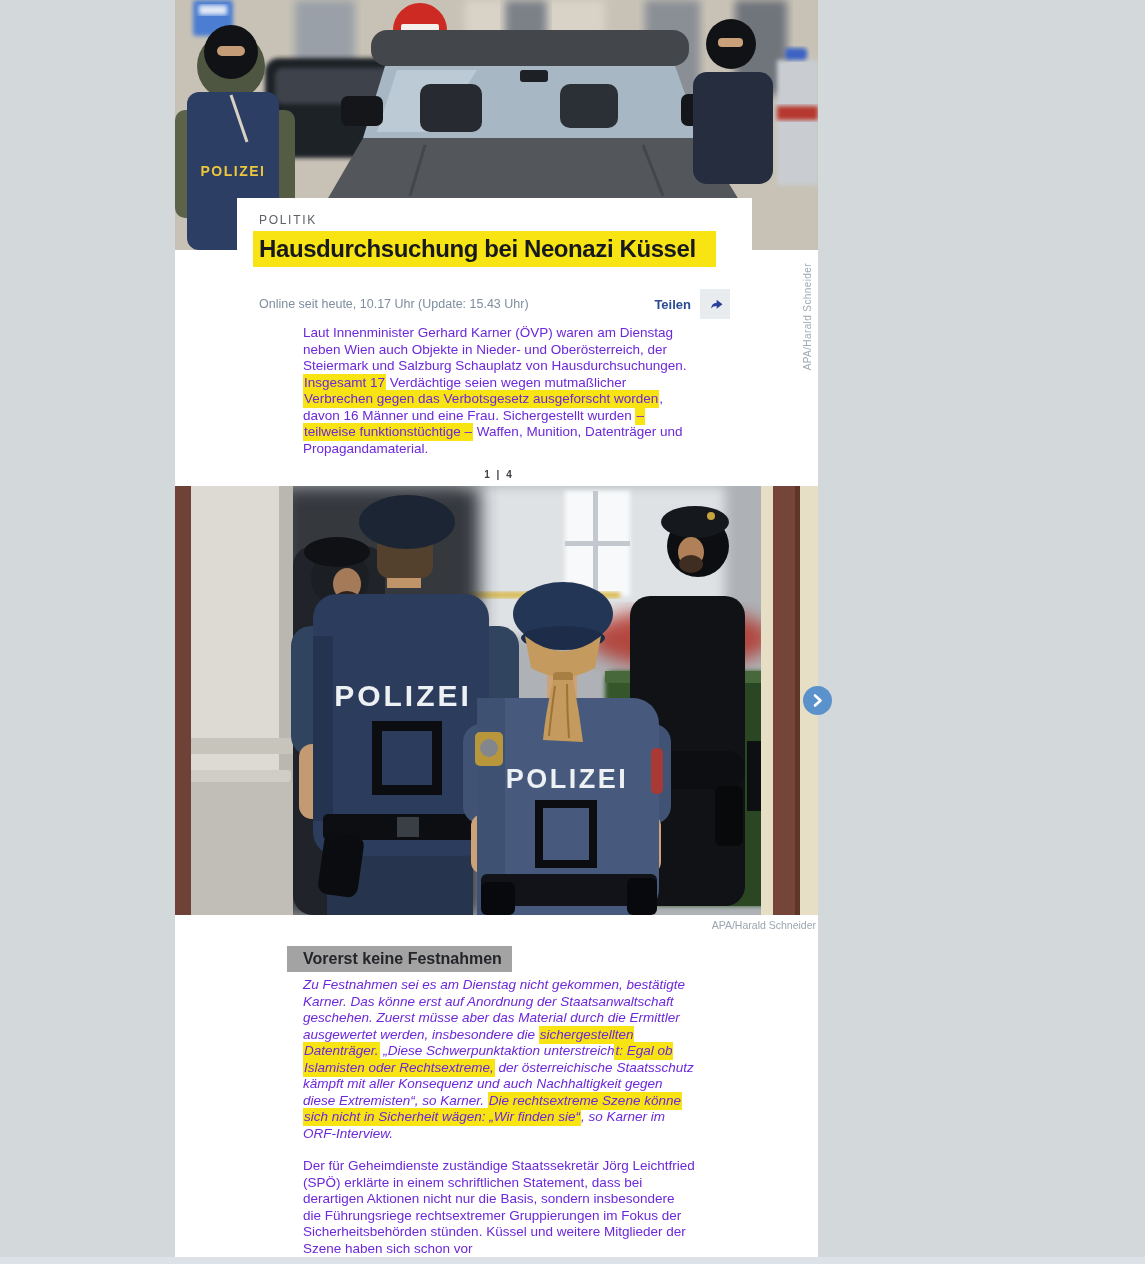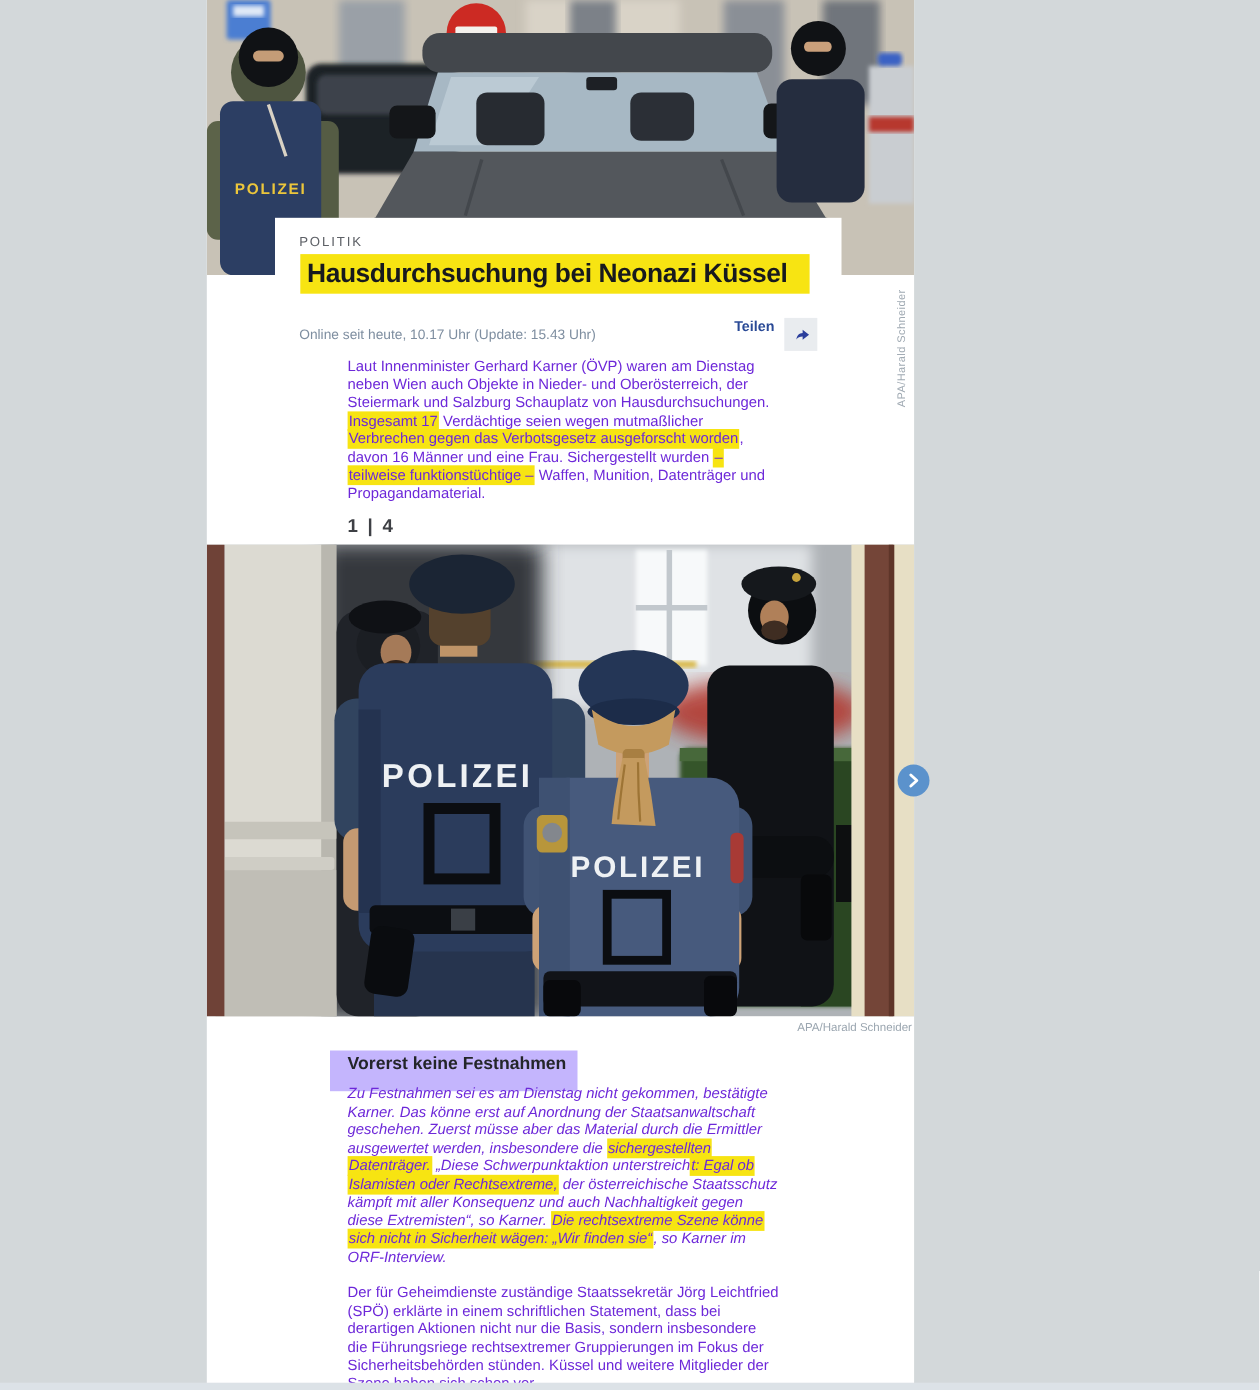--- a/index.html
+++ b/index.html
@@ -1,52 +1,52 @@
 <!DOCTYPE html>
 <html><head>
 <meta charset="utf-8">
 <style>
   html,body{margin:0;padding:0;}
   body{width:1145px;height:1264px;font-family:"Liberation Sans","DejaVu Sans",sans-serif;}
   .page{position:relative;width:1145px;height:1264px;background:#d3d8da;overflow:hidden;}
-  .column{position:absolute;left:188px;top:0;width:643px;height:1264px;background:#ffffff;}
+  .column{position:absolute;left:175px;top:0;width:643px;height:1264px;background:#ffffff;}
   figure{margin:0;padding:0;}
   .hero{display:block;width:643px;height:250px;position:relative;z-index:1;}
   .hero svg,.photo2 svg{display:block;}
 
   .vcredit{position:absolute;left:627px;top:263px;writing-mode:vertical-rl;transform:rotate(180deg);
     font-size:10px;color:#9fa9b2;letter-spacing:.4px;white-space:nowrap;}
 
   .card{position:relative;z-index:2;margin:-52px 0 0 62px;width:515px;box-sizing:border-box;
     background:#ffffff;padding:15px 22px 0 22px;}
   .category{font-size:12px;letter-spacing:1.7px;color:#5d6066;font-weight:500;}
-  h1{margin:7px 0 10px 0;font-size:24px;line-height:30px;letter-spacing:-.4px;color:#17191e;font-weight:700;text-align:center;}
+  h1{margin:7px 0 10px 0;font-size:24px;line-height:30px;letter-spacing:-.4px;color:#17191e;font-weight:700;}
   .hl{background:#f7e412;padding:1px 1px 2px;-webkit-box-decoration-break:clone;box-decoration-break:clone;}
   .hl-head{background:#f7e412;padding:4px 20px 5px 6px;margin-left:-6px;
     -webkit-box-decoration-break:clone;box-decoration-break:clone;}
   .lead{margin:0;font-size:13px;line-height:18px;font-weight:700;color:#26282d;}
   .meta{display:flex;justify-content:space-between;align-items:center;margin-top:25px;height:30px;}
   .published{font-size:12.5px;color:#7e8ea0;}
-  .share{display:flex;gap:9px;background:none;border:none;padding:0;cursor:pointer;}
+  .share{display:flex;align-items:center;gap:9px;background:none;border:none;padding:0;cursor:pointer;}
   .share-label{font-size:13px;font-weight:700;color:#2a4a96;}
   .share-icon{width:30px;height:30px;background:#e9ecef;display:flex;align-items:center;justify-content:center;}
 
   .body-text{margin:0 0 0 128px;width:392px;font-size:13.5px;line-height:16.5px;color:#6d28d9;}
   .p1{margin-top:6px;}
   .p2{margin-top:0;font-style:italic;}
   .p3{margin-top:16px;}
-  .pagination{margin:12px 0 6px 128px;width:392px;text-align:left;font-size:17px;font-weight:700;
+  .pagination{margin:12px 0 6px 128px;width:392px;text-align:center;font-size:10px;font-weight:700;
     letter-spacing:2px;color:#3e4045;}
   .photo2{position:relative;width:643px;margin-top:4px;}
   .next-btn{position:absolute;right:-14px;top:200px;width:29px;height:29px;border-radius:50%;
     background:#5b92cc;border:none;display:flex;align-items:center;justify-content:center;
     cursor:pointer;padding:0;z-index:3;}
   .credit{margin:4px 2px 0 0;text-align:right;font-size:10.5px;color:#9ba6b0;}
   h2{margin:19px 0 9px 128px;font-size:16px;color:#232529;font-weight:700;}
-  .hl-h2{background:#c4b5fd;padding:4px 10px 16px 16px;margin-left:-16px;}
+  .hl-h2{background:#a3a3a3;padding:4px 10px 5px 16px;margin-left:-16px;}
   .bottom-strip{position:absolute;left:0;bottom:0;width:1145px;height:7px;background:#dce2e7;z-index:9;}
 </style>
 </head>
 <body>
 
 <div class="page">
   <div class="column">
 
     <figure class="hero">
       <svg width="643" height="250" viewBox="0 0 643 250">

